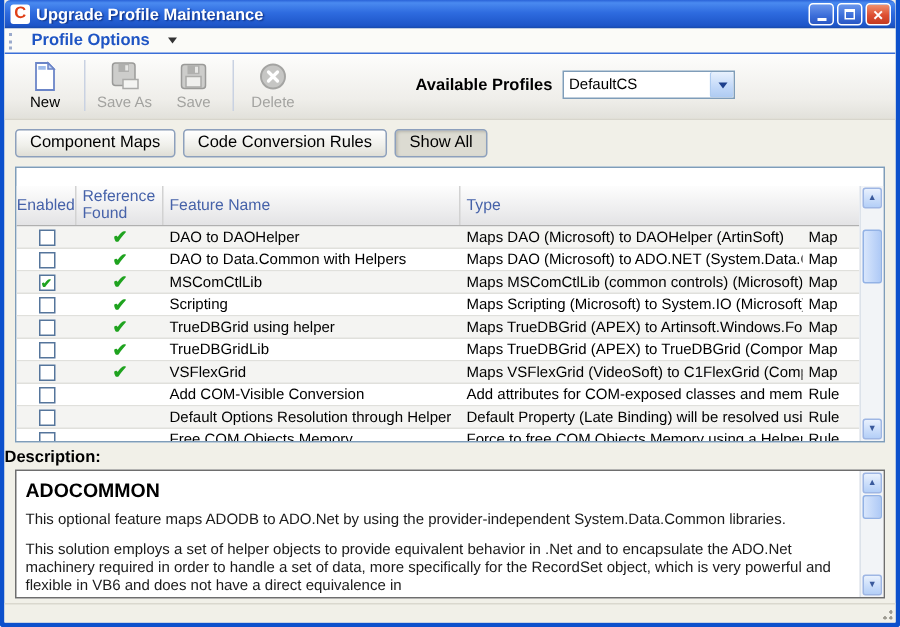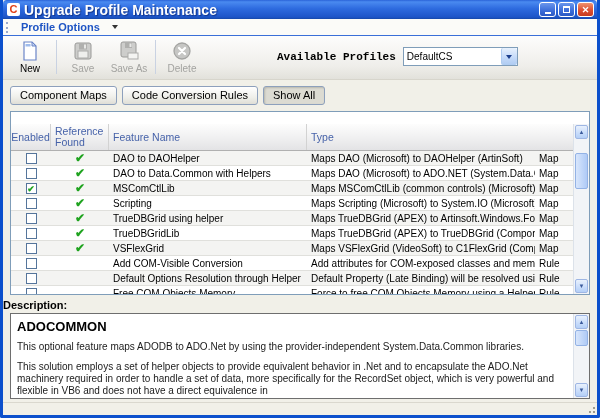--- a/index.html
+++ b/index.html
@@ -12,21 +12,21 @@
   
   .titlebar {
     height:19px; flex:0 0 19px; display:flex; align-items:center; padding:0 3px 0 4px;
     background:linear-gradient(180deg,#2A63D8 0%,#4A8AF0 10%,#2E6BDF 45%,#1D55C8 90%,#1648A8 100%);
     border-radius:4px 4px 0 0;
   }
   .app-icon {
     width:13px; height:13px; background:#FFFFFF; border-radius:2px; margin-right:4px;
     color:#E04018; font-weight:bold; font-size:11px; line-height:12px; text-align:center;
   }
-  .title-text { color:#FFFFFF; font-size:14px; font-weight:bold; text-shadow:1px 1px 1px #12358A; flex:1; white-space:nowrap; overflow:hidden; }
+  .title-text { color:#FFFFFF; font-size:11px; font-weight:bold; text-shadow:1px 1px 1px #12358A; flex:1; white-space:nowrap; overflow:hidden; }
   .winbtns { display:flex; gap:2px; }
   .winbtn {
     width:17px; height:15px; border:1px solid #FFFFFF; border-radius:3px;
     display:flex; align-items:center; justify-content:center;
     background:linear-gradient(180deg,#6A96EC,#3A6CD8 60%,#2A58C4); color:#FFF; font-size:8px;
   }
   .winbtn.close { background:linear-gradient(180deg,#F0926F,#DD4F32 55%,#C43A20); font-weight:bold; font-size:9px; }
   .glyph-min { width:6px; height:2px; background:#FFF; margin-top:7px; }
   .glyph-max { width:7px; height:7px; border:1px solid #FFF; border-top-width:2px; }
   
@@ -40,21 +40,21 @@
   
   .toolbar {
     height:44px; flex:0 0 44px; display:flex; align-items:center; padding:1px 4px 3px 4px;
     background:linear-gradient(180deg,#FDFDFC,#EFEEEA 70%,#E2E1DB); border-bottom:1px solid #D7D5CC;
   }
   .tb-btn { width:46px; height:40px; display:flex; flex-direction:column; align-items:center; justify-content:center; gap:1px; border:1px solid transparent; border-radius:3px; }
   .tb-btn .lbl { font-size:10px; color:#000; }
   .tb-btn.disabled .lbl { color:#A3A3A0; }
   .tb-sep { width:1px; height:34px; background:#C9D2E2; margin:0 3px; }
   .profiles { display:flex; align-items:center; margin-left:72px; gap:7px; }
-  .profiles-label { font-size:11px; font-weight:bold; color:#000; white-space:nowrap;font-family:Liberation Mono, monospace; }
+  .profiles-label { font-size:11px; font-weight:bold; color:#000; white-space:nowrap; }
   .combo { width:115px; height:19px; background:#FFF; border:1px solid #7F9DB9; display:flex; align-items:center; }
   .combo-value { flex:1; font-size:10px; padding-left:3px; color:#000; white-space:nowrap; overflow:hidden; }
   .combo-btn { width:16px; height:17px; border-left:1px solid #AECBF0; border-radius:2px;
     background:linear-gradient(180deg,#E8F1FD,#C2D8F8 60%,#AECBF2); display:flex; align-items:center; justify-content:center; }
   .combo-arrow { width:0; height:0; border-left:3px solid transparent; border-right:3px solid transparent; border-top:4px solid #1D3F8C; }
   
   .filter-row { display:flex; gap:5px; padding:6px 7px 4px 7px; }
   .xp-btn {
     font-size:11px; color:#000; padding:2px 9px 3px 9px; border:1px solid #8DA0BC; border-radius:3px;
     background:linear-gradient(180deg,#FFFFFF,#EFEFEA 60%,#DFDED6);
@@ -131,35 +131,35 @@
       <svg width="22" height="22" viewBox="0 0 22 22">
         <path d="M5 2 h8 l4 4 v14 h-12 z" fill="#FFFFFF" stroke="#6B85C8" stroke-width="1.2"></path>
         <path d="M13 2 l4 4 h-4 z" fill="#C4D4F2" stroke="#6B85C8" stroke-width="1"></path>
         <rect x="6.5" y="4" width="5" height="2.5" fill="#9FBCEC"></rect>
       </svg>
       <span class="lbl">New</span>
     </div>
     <div class="tb-sep"></div>
     <div class="tb-btn disabled">
       <svg width="22" height="22" viewBox="0 0 22 22">
+        <rect x="3" y="2" width="15" height="15" rx="2" fill="#CDCDCB" stroke="#9A9A98"></rect>
+        <rect x="7" y="2.5" width="7" height="5.5" fill="#B0B0AE"></rect>
+        <rect x="11.5" y="3.5" width="2" height="3.5" fill="#E8E8E6"></rect>
+        <rect x="10" y="13" width="10" height="6" fill="#F4F4F2" stroke="#ABABA9"></rect>
+      </svg>
+      <span class="lbl">Save As</span>
+    </div>
+    <div class="tb-btn disabled">
+      <svg width="22" height="22" viewBox="0 0 22 22">
         <rect x="3" y="3" width="16" height="16" rx="2" fill="#CDCDCB" stroke="#9A9A98"></rect>
         <rect x="7" y="3.5" width="8" height="6" fill="#B0B0AE"></rect>
         <rect x="12" y="4.5" width="2" height="4" fill="#E8E8E6"></rect>
         <rect x="6" y="11" width="10" height="7" fill="#EFEFED" stroke="#ABABA9"></rect>
       </svg>
       <span class="lbl">Save</span>
-    </div>
-    <div class="tb-btn disabled">
-      <svg width="22" height="22" viewBox="0 0 22 22">
-        <rect x="3" y="2" width="15" height="15" rx="2" fill="#CDCDCB" stroke="#9A9A98"></rect>
-        <rect x="7" y="2.5" width="7" height="5.5" fill="#B0B0AE"></rect>
-        <rect x="11.5" y="3.5" width="2" height="3.5" fill="#E8E8E6"></rect>
-        <rect x="10" y="13" width="10" height="6" fill="#F4F4F2" stroke="#ABABA9"></rect>
-      </svg>
-      <span class="lbl">Save As</span>
     </div>
     <div class="tb-sep"></div>
     <div class="tb-btn disabled">
       <svg width="22" height="22" viewBox="0 0 22 22">
         <circle cx="11" cy="11" r="8" fill="#C6C6C4" stroke="#A4A4A2" stroke-width="1.3"></circle>
         <path d="M8 8 l6 6 M14 8 l-6 6" stroke="#FFFFFF" stroke-width="2.2" stroke-linecap="round"></path>
       </svg>
       <span class="lbl">Delete</span>
     </div>
     <div class="profiles">

